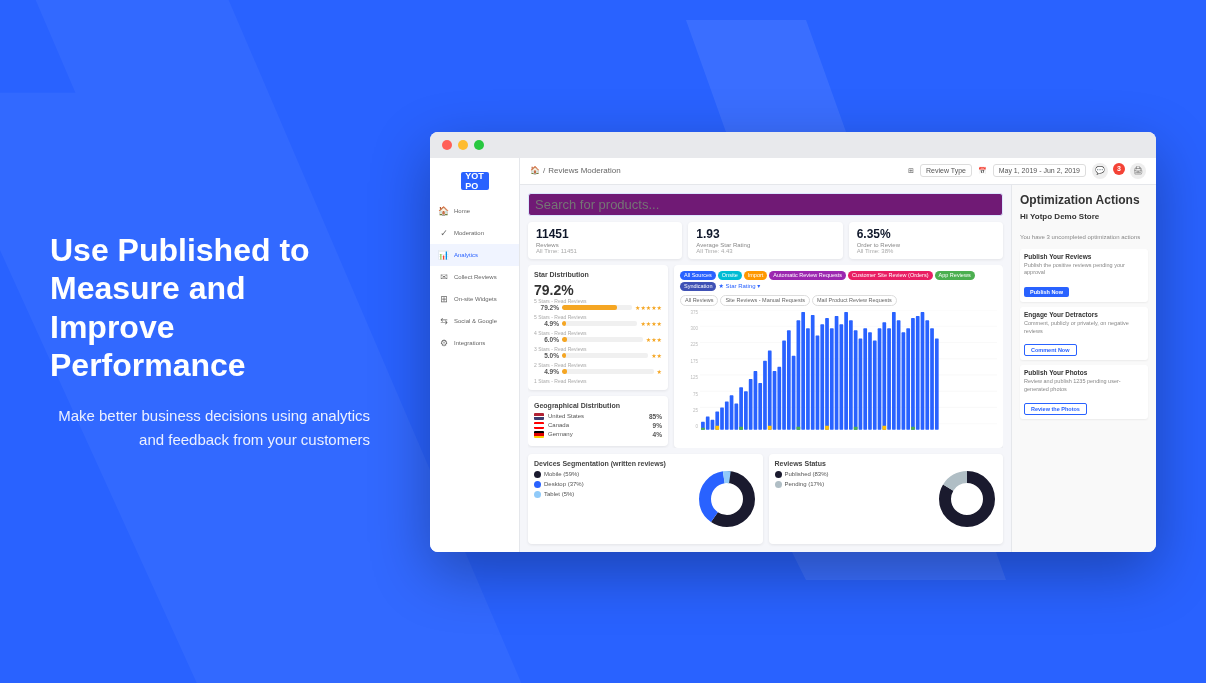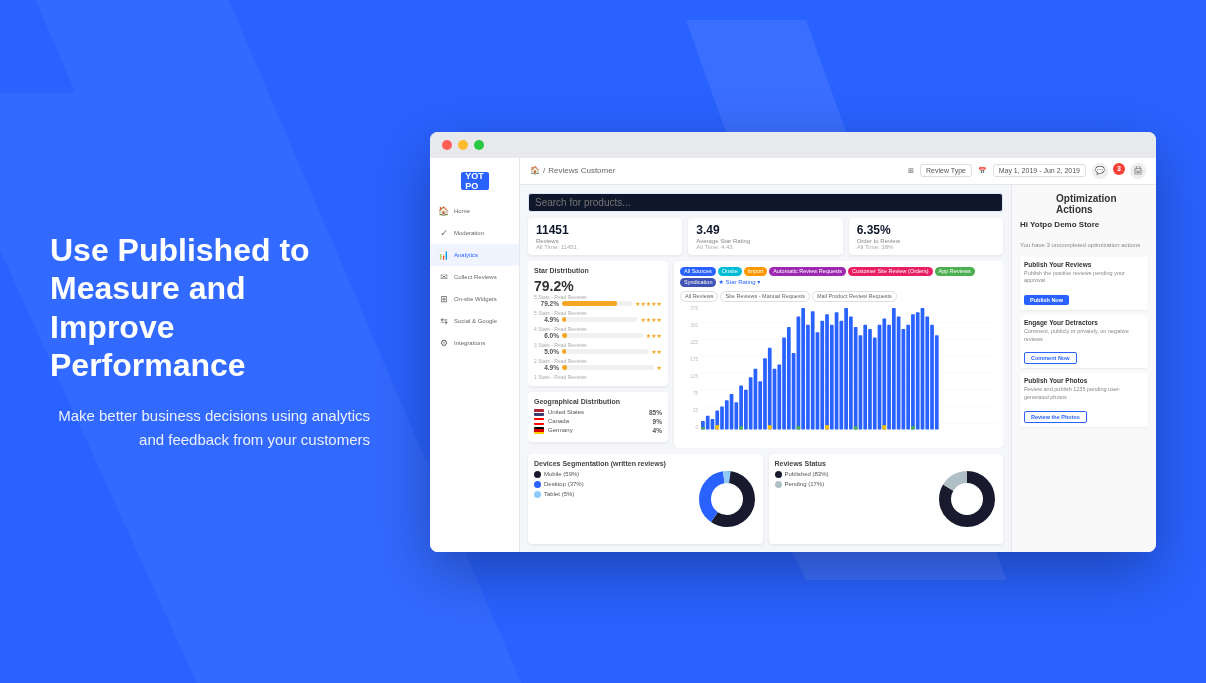--- a/index.html
+++ b/index.html
@@ -226,25 +226,25 @@
     .dash-left {
       flex: 1;
       padding: 8px;
       overflow: hidden;
       display: flex;
       flex-direction: column;
       gap: 6px;
     }
 
     .search-bar {
-      background: #0f172a;
+      background: #701a75;
       border: 1px solid #dce6ff;
       border-radius: 3px;
       padding: 3px 6px;
-      font-size: 10px;
+      font-size: 13px;
       color: #aaa;
       width: 100%;
     }
 
     
     .stats-row {
       display: flex;
       gap: 6px;
     }
     .stat-card {
@@ -440,24 +440,23 @@
       flex-shrink: 0;
       background: #f9f9f9;
       border-left: 1px solid #e5e7eb;
       padding: 8px;
       display: flex;
       flex-direction: column;
       gap: 5px;
       overflow: hidden;
     }
     .opt-title {
-      font-size: 10px;
+      font-size: 12px;
       font-weight: 700;
       color: #333;
-      margin-left: 36px;
     }
     .opt-card {
       background: #fff;
       border-radius: 3px;
       padding: 4px;
       box-shadow: 0 1px 2px rgba(0,0,0,0.06);
     }
     .opt-card-title {
       font-size: 6.5px;
       font-weight: 600;
@@ -578,21 +577,21 @@
         </div>
       </div>
 
       <div class="main-content">
 
         <div class="top-bar">
           <div class="top-bar-left">
             <div class="breadcrumb-home">
               <span>🏠</span>
               <span> / </span>
-              <span>Reviews Customer</span>
+              <span>Reviews Moderation</span>
             </div>
           </div>
           <div class="top-bar-right">
             <span>⊞</span>
             <div class="filter-pill">Review Type</div>
             <span>📅</span>
             <div class="filter-pill">May 1, 2019 - Jun 2, 2019</div>
             <div class="top-icons">
               <div class="icon-btn">💬</div>
               <div class="notif-badge">3</div>
@@ -606,21 +605,21 @@
 
             <input class="search-bar" type="text" placeholder="Search for products..." style="">
 
             <div class="stats-row">
               <div class="stat-card">
                 <div class="stat-number">11451</div>
                 <div class="stat-label">Reviews</div>
                 <div class="stat-sub">All Time: 11451</div>
               </div>
               <div class="stat-card">
-                <div class="stat-number">3.49</div>
+                <div class="stat-number">1.93</div>
                 <div class="stat-label">Average Star Rating</div>
                 <div class="stat-sub">All Time: 4.43</div>
               </div>
               <div class="stat-card">
                 <div class="stat-number">6.35%</div>
                 <div class="stat-label">Order to Review</div>
                 <div class="stat-sub">All Time: 38%</div>
               </div>
             </div>
 

